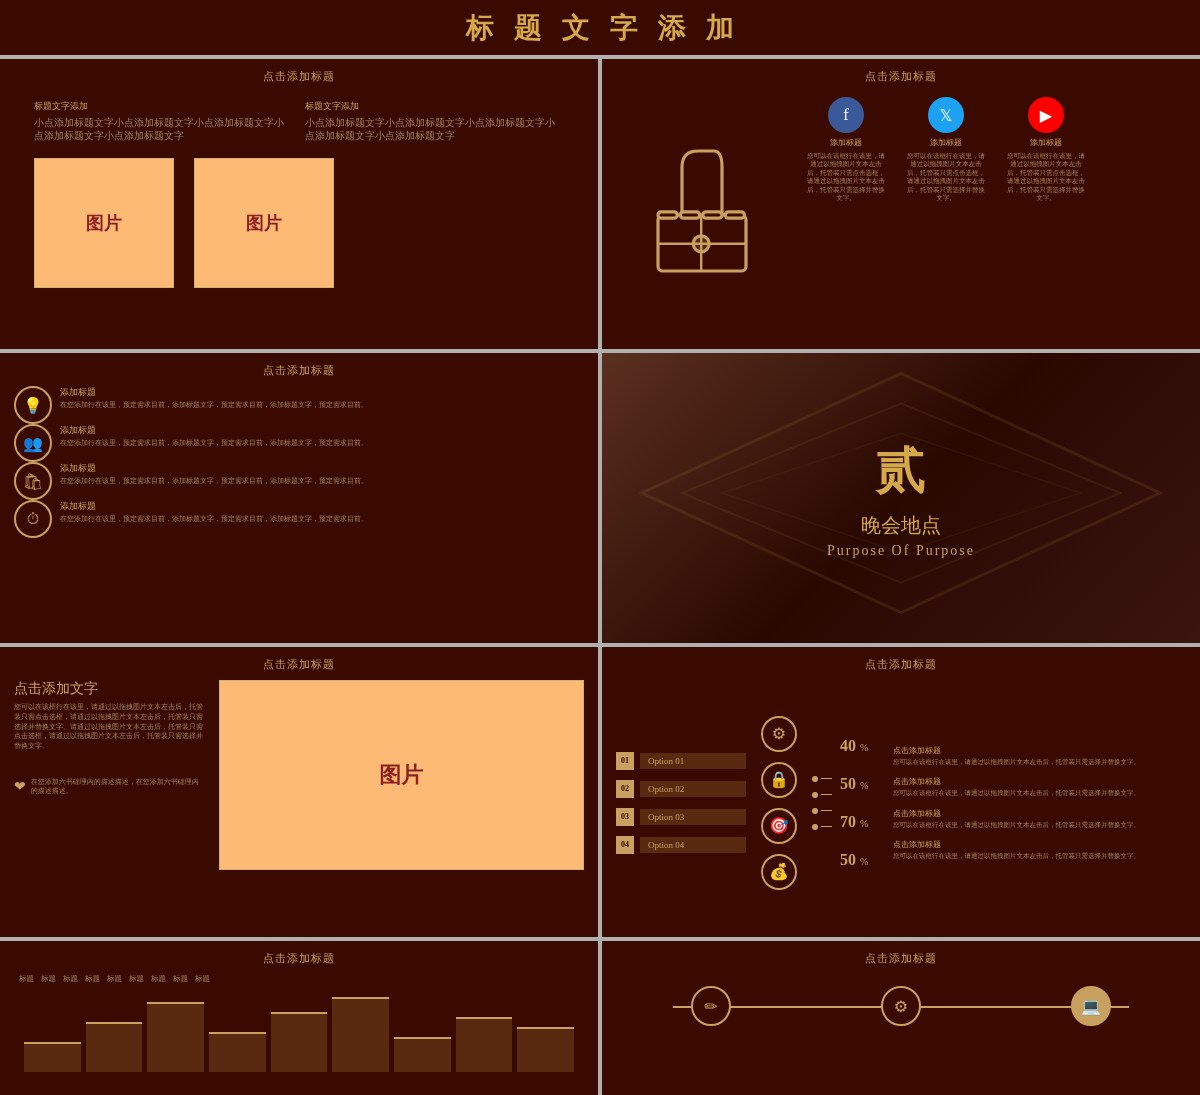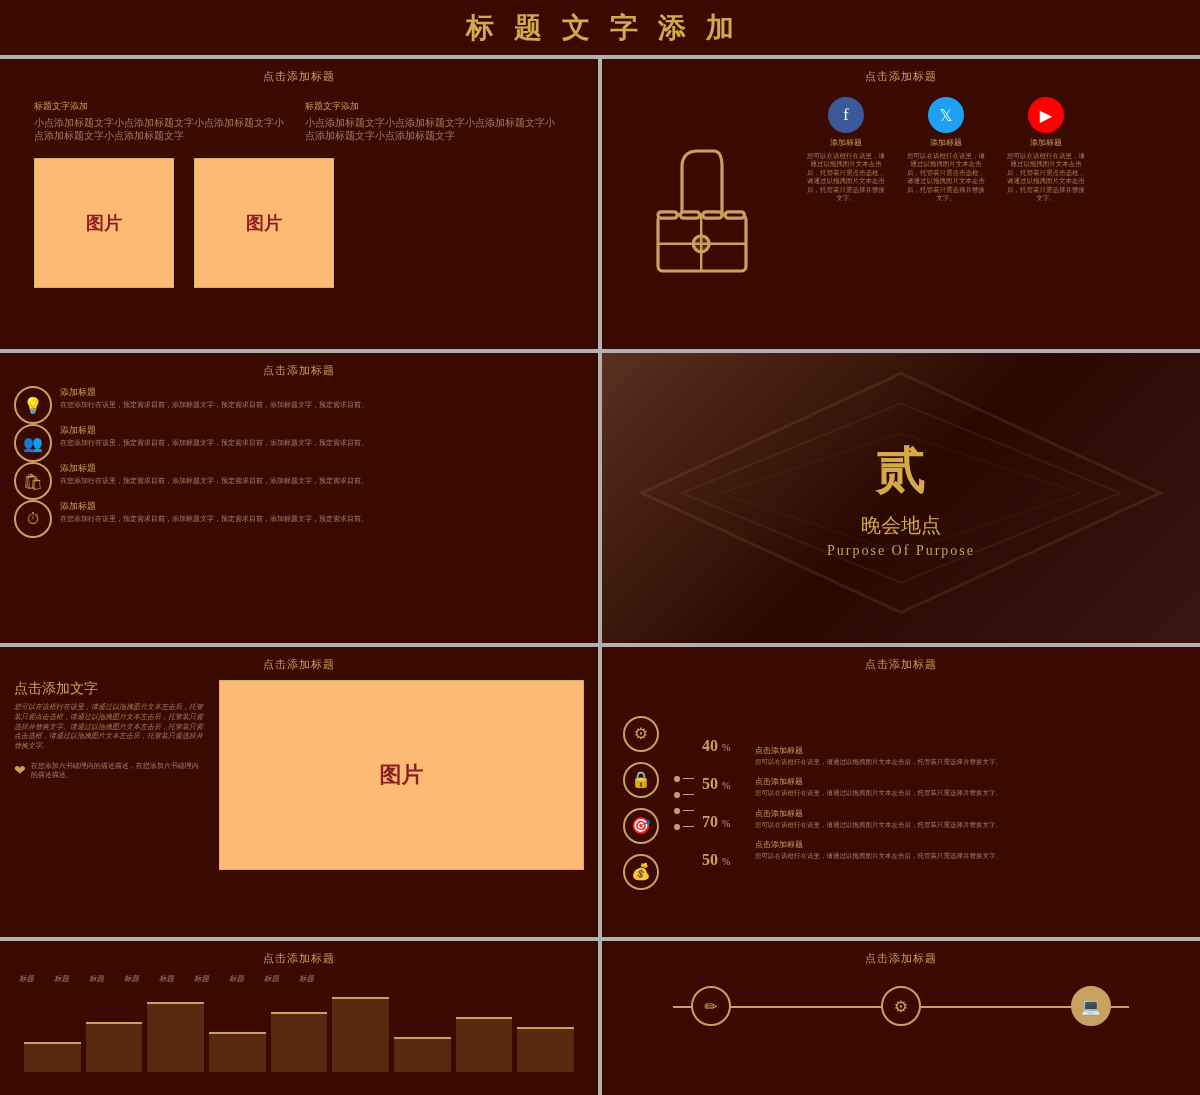--- a/index.html
+++ b/index.html
@@ -437,38 +437,56 @@
     <div class="chinese-char">贰</div>
     <div class="venue-text">晚会地点</div>
     <div class="eng-text">Purpose Of Purpose</div>
   </div>
 
   <div class="slide">
     <div class="slide-title">点击添加标题</div>
     <div style="display:flex;height:calc(100% - 25px);gap:15px;">
       <div style="width:190px;">
         <div style="color:#c8a060;font-size:14px;margin-bottom:5px;">点击添加文字</div>
-        <div style="color:#a08060;font-size:7px;line-height:1.4;margin-bottom:10px;font-style:italic;">您可以在该框行在该里，请通过以拖拽图片文本左击后，托管装只需点击选框，请通过以拖拽图片文本左击后，托管装只需选择并替换文字。请通过以拖拽图片文本左击后，托管装只需点击选框，请通过以拖拽图片文本左击后，托管装只需选择并替换文字。</div>
+        <div style="color:#a08060;font-size:7px;line-height:1.4;margin-bottom:26px;">您可以在该框行在该里，请通过以拖拽图片文本左击后，托管装只需点击选框，请通过以拖拽图片文本左击后，托管装只需选择并替换文字。请通过以拖拽图片文本左击后，托管装只需点击选框，请通过以拖拽图片文本左击后，托管装只需选择并替换文字。</div>
         <div style="margin-top:10px;display:flex;gap:5px;align-items:flex-start;">
           <span style="color:#c8a060;font-size:14px;">❤</span>
           <span style="color:#a08060;font-size:7px;line-height:1.3;">在您添加六书础理内的描述描述，在您添加六书础理内的描述描述。</span>
         </div>
       </div>
       <div style="flex:1;">
         <div class="image-placeholder" style="width:100%;height:190px;">
           <span style="color:#8b2020;font-size:22px;font-weight:bold;">图片</span>
         </div>
       </div>
     </div>
   </div>
 
   <div class="slide">
     <div class="slide-title">点击添加标题</div>
     <div style="display:flex;height:calc(100% - 25px);gap:8px;align-items:center;">
 
+      <div style="width:130px;display:flex;flex-direction:column;gap:10px;justify-content:center;">
+        <div class="option-row">
+          <div class="option-num">01</div>
+          <div class="option-label">Option 01</div>
+        </div>
+        <div class="option-row">
+          <div class="option-num">02</div>
+          <div class="option-label">Option 02</div>
+        </div>
+        <div class="option-row">
+          <div class="option-num">03</div>
+          <div class="option-label">Option 03</div>
+        </div>
+        <div class="option-row">
+          <div class="option-num">04</div>
+          <div class="option-label">Option 04</div>
+        </div>
+      </div>
 
       <div style="display:flex;flex-direction:column;gap:10px;justify-content:center;align-items:center;width:50px;">
         <div class="gear-icon-box">⚙</div>
         <div class="gear-icon-box">🔒</div>
         <div class="gear-icon-box">🎯</div>
         <div class="gear-icon-box">💰</div>
       </div>
 
       <div style="display:flex;flex-direction:column;gap:10px;justify-content:center;width:20px;">
         <div style="display:flex;align-items:center;gap:3px;">
@@ -524,21 +542,21 @@
         <div class="desc-block">
           <div class="desc-title">点击添加标题</div>
           <div class="desc-text">您可以在该框行在该里，请通过以拖拽图片文本左击后，托管装只需选择并替换文字。</div>
         </div>
       </div>
     </div>
   </div>
 
   <div class="bottom-partial">
     <div class="slide-title">点击添加标题</div>
-    <div style="display:flex;gap:20px;flex-wrap:wrap;padding:0 5px;font-style:italic;">
+    <div style="display:flex;gap:7px;flex-wrap:wrap;padding:0 5px;">
       <span style="color:#a08060;font-size:7.5px;">标题</span>
       <span style="color:#a08060;font-size:7.5px;">标题</span>
       <span style="color:#a08060;font-size:7.5px;">标题</span>
       <span style="color:#a08060;font-size:7.5px;">标题</span>
       <span style="color:#a08060;font-size:7.5px;">标题</span>
       <span style="color:#a08060;font-size:7.5px;">标题</span>
       <span style="color:#a08060;font-size:7.5px;">标题</span>
       <span style="color:#a08060;font-size:7.5px;">标题</span>
       <span style="color:#a08060;font-size:7.5px;">标题</span>
     </div>

